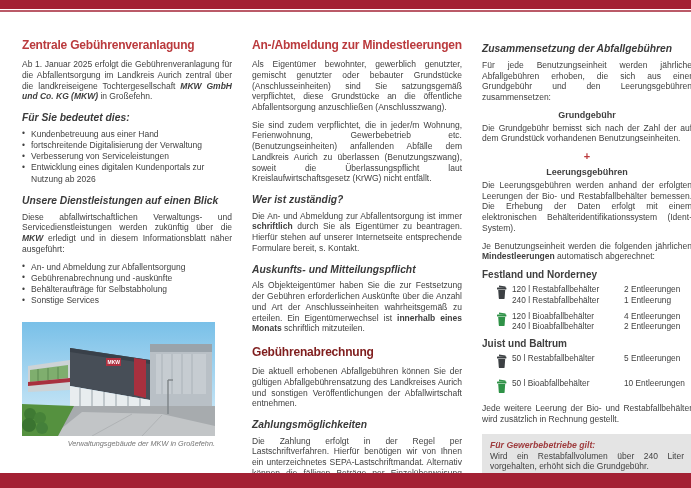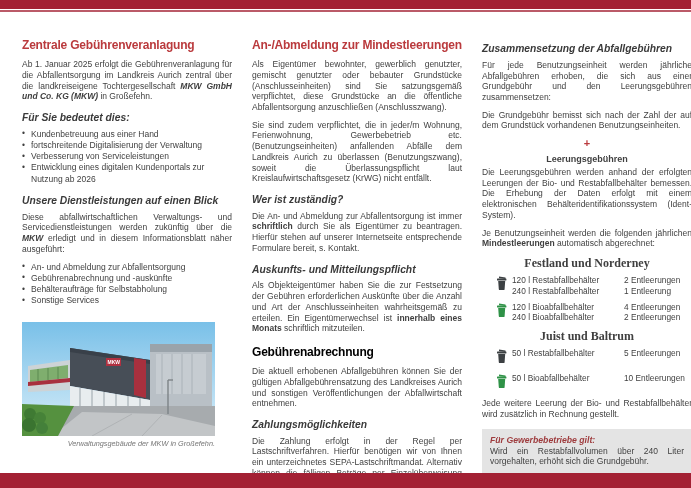--- a/index.html
+++ b/index.html
@@ -17,41 +17,41 @@
     display:flex;gap:20px;padding:0 19px 0 22px;box-sizing:border-box;
   }
   .col{width:210px;flex:0 0 210px;}
 
   h1.red-head{
     color:#ba3a3d;font-size:12px;font-weight:bold;letter-spacing:-0.2px;
     margin:27px 0 7px 0;line-height:1.1;white-space:nowrap;
   }
   h1.red-head.mid{margin-top:27px;}
   h2.red-head2{
-    color:#000000;font-size:12px;font-weight:bold;letter-spacing:-0.2px;
+    color:#7f1d1d;font-size:12px;font-weight:bold;letter-spacing:-0.2px;
     margin:12px 0 7px 0;line-height:1.1;
   }
   .subhead{
     font-size:10.3px;font-weight:bold;font-style:italic;color:#3a3a3a;
     margin:10px 0 5px 0;line-height:1.15;
   }
   p.body{
     font-size:8.5px;line-height:1.26;text-align:justify;margin:0 0 7px 0;
   }
   p.body .em{font-style:italic;font-weight:bold;}
   p.body .b{font-weight:bold;}
   ul.bullets{list-style:none;margin:0 0 7px 0;padding:0;font-size:8.5px;line-height:1.32;}
   ul.bullets li{padding-left:9px;position:relative;text-align:left;}
   ul.bullets li::before{content:"•";position:absolute;left:0;top:-0.5px;}
 
   
   .center-bold{font-size:9px;font-weight:bold;text-align:center;margin:5px 0 3px 0;}
   .plus-sep{color:#ba3a3d;font-size:11px;font-weight:bold;text-align:center;line-height:1;margin:2px 0 2px 0;}
 
-  .bin-section-title{font-size:12px;font-weight:bold;text-align:center;margin:6px 0 4px 0;font-family:Liberation Serif, serif;}
+  .bin-section-title{font-size:10px;font-weight:bold;margin:6px 0 4px 0;}
   .bin-group{display:flex;align-items:flex-start;margin:0 0 5px 0;padding-left:14px;}
   .bin-icon{flex:0 0 16px;margin-top:1px;}
   .bin-icon.rest{color:#3c4043;}
   .bin-icon.bio{color:#2f9247;}
   .bin-rows{flex:1;}
   .bin-row{display:flex;font-size:8.3px;line-height:1.3;}
   .bin-row .lbl{flex:0 0 112px;}
   .bin-row .val{flex:1;}
 
   .notice{
@@ -170,20 +170,21 @@
     <p class="body">Die aktuell erhobenen Abfallgebühren können Sie der gültigen Abfallgebührensatzung des Landkreises Aurich und sonstigen Veröffentlichungen der Abfallwirtschaft entnehmen.</p>
 
     <div class="subhead">Zahlungsmöglichkeiten</div>
     <p class="body">Die Zahlung erfolgt in der Regel per Lastschriftverfahren. Hierfür benötigen wir von Ihnen ein unterzeichnetes SEPA-Lastschriftmandat. Alternativ können die fälligen Beträge per Einzelüberweisung oder Dauerauftrag geleistet werden.</p>
   </div>
 
   <div class="col">
     <div class="subhead" style="margin-top:31px;">Zusammensetzung der Abfallgebühren</div>
     <p class="body">Für jede Benutzungseinheit werden jährliche Abfallgebühren erhoben, die sich aus einer Grundgebühr und den Leerungsgebühren zusammensetzen:</p>
 
+    <div class="center-bold">Grundgebühr</div>
     <p class="body">Die Grundgebühr bemisst sich nach der Zahl der auf dem Grundstück vorhandenen Benutzungseinheiten.</p>
     <div class="plus-sep">+</div>
     <div class="center-bold">Leerungsgebühren</div>
     <p class="body">Die Leerungsgebühren werden anhand der erfolgten Leerungen der Bio- und Restabfallbehälter bemessen. Die Erhebung der Daten erfolgt mit einem elektronischen Behälteridentifikationssystem (Ident-System).</p>
 
     <p class="body"><span>Je Benutzungseinheit werden die folgenden jährlichen </span><span class="b">Mindestleerungen</span><span> automatisch abgerechnet:</span></p>
 
     <div class="bin-section-title">Festland und Norderney</div>
 
     <div class="bin-group">

